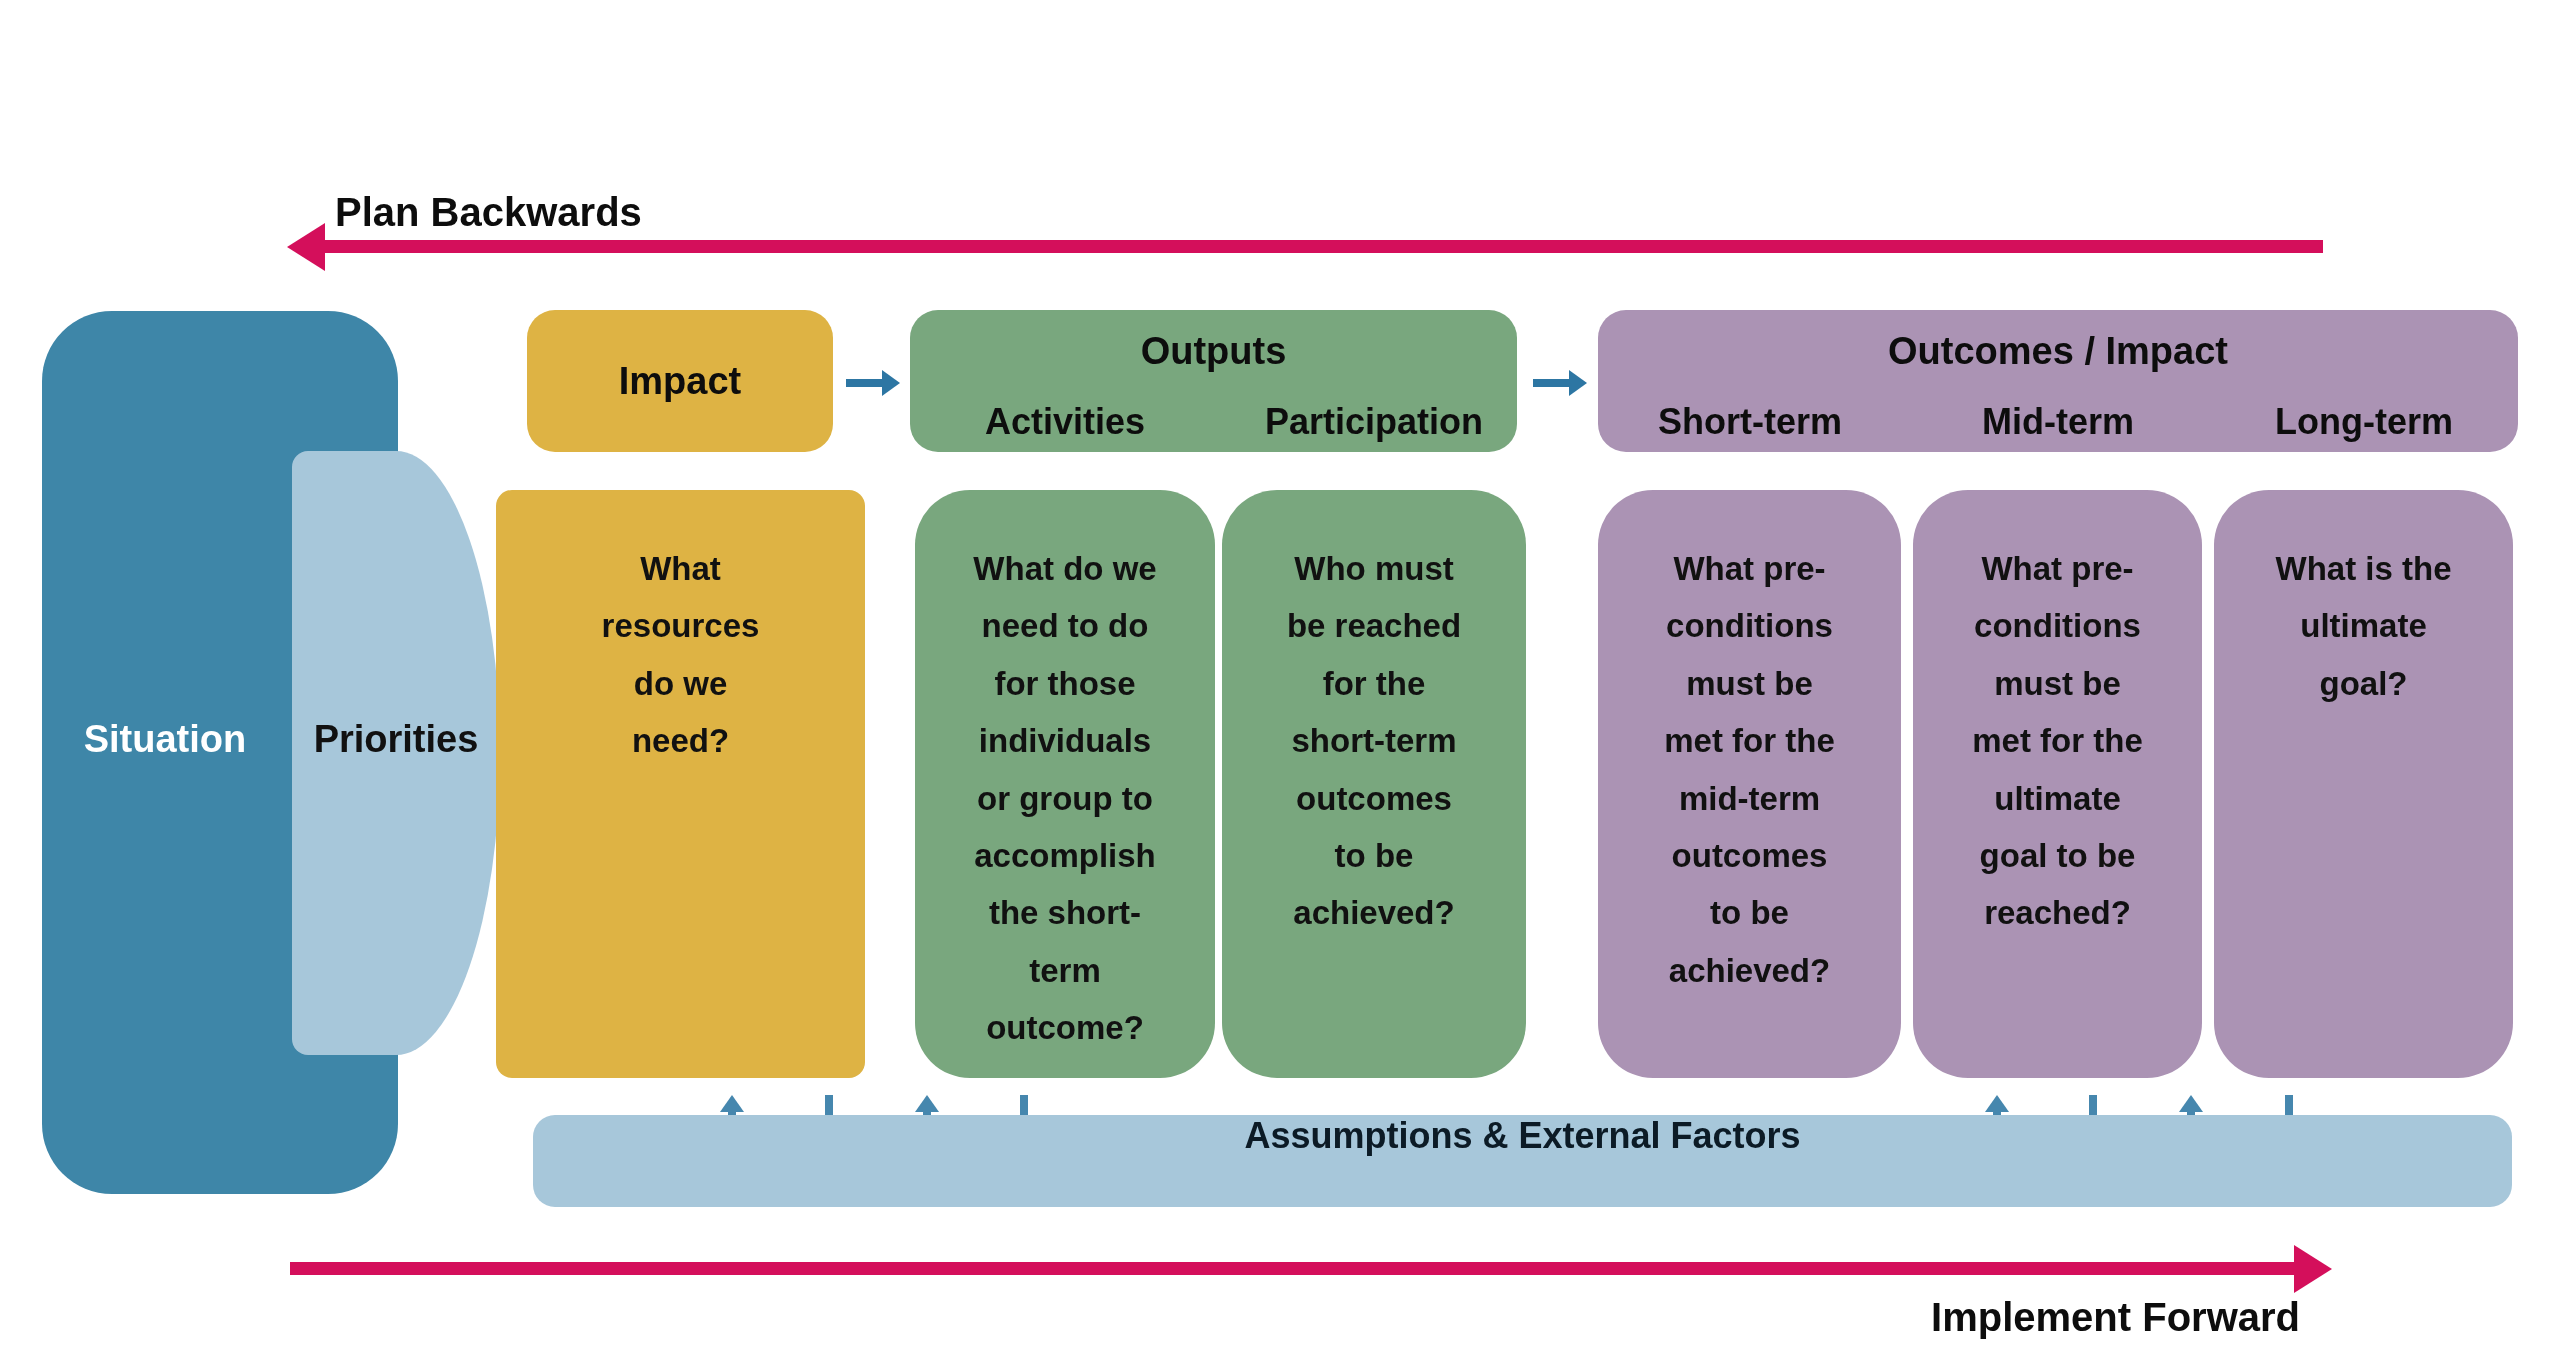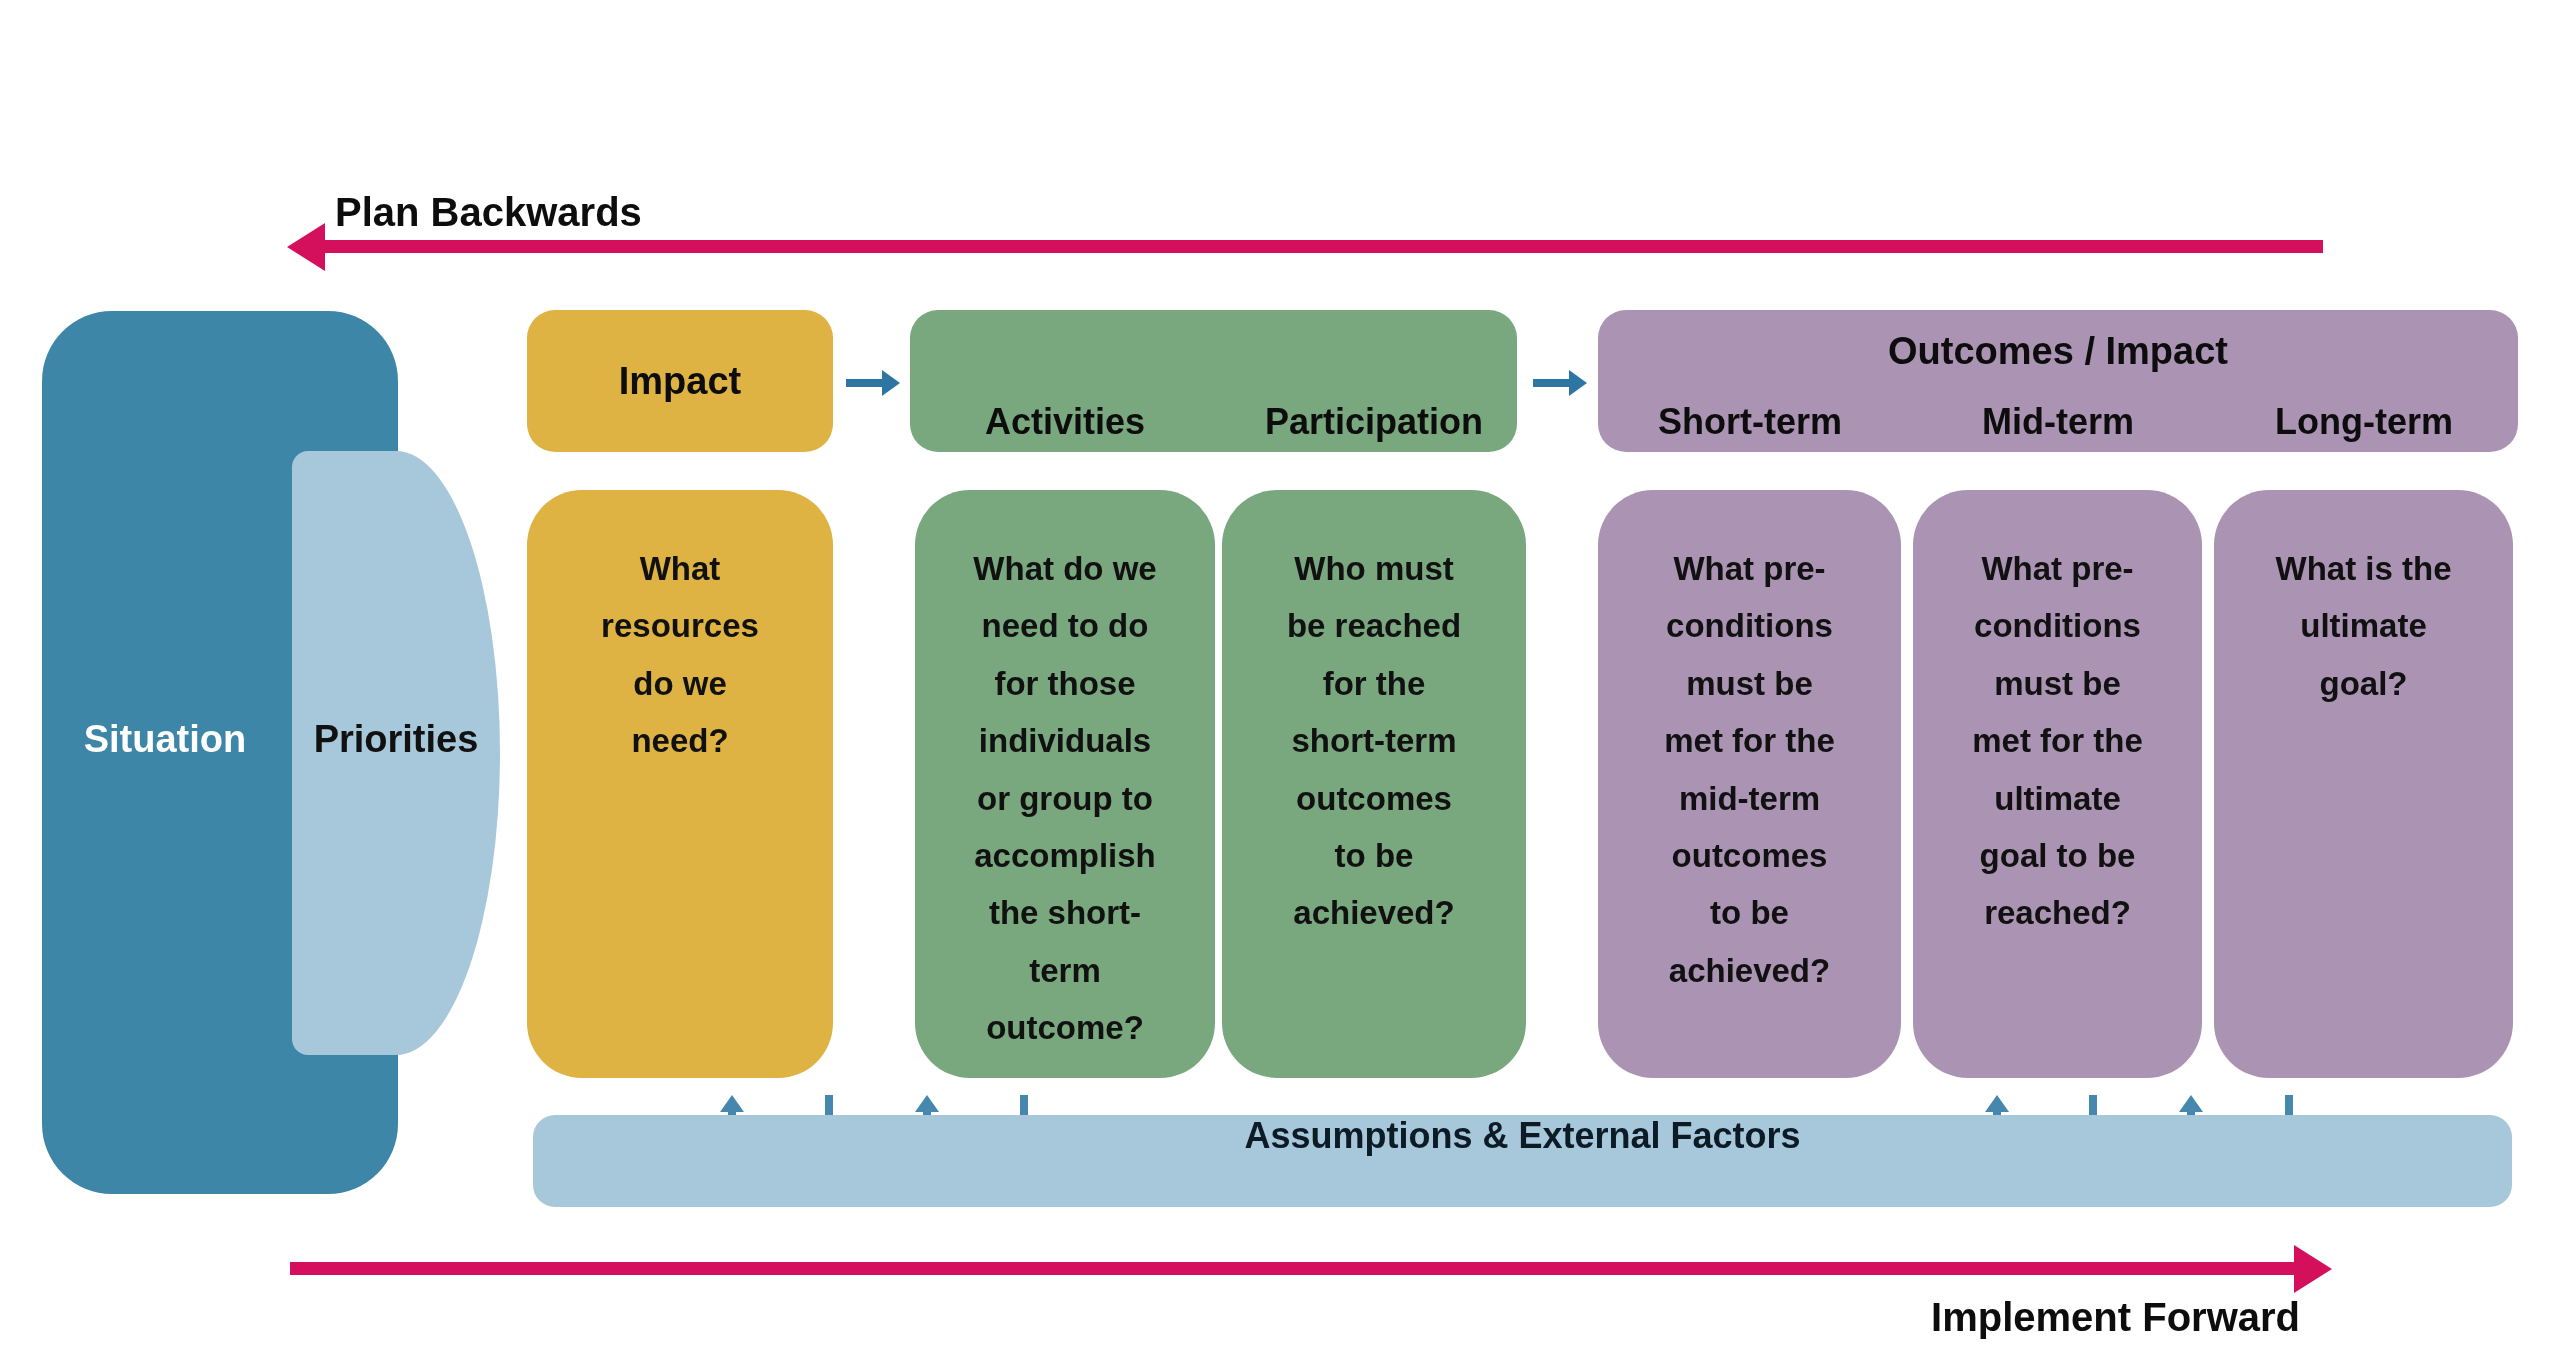--- a/index.html
+++ b/index.html
@@ -47,21 +47,21 @@
   .harrow{position:absolute;top:368px;width:54px;height:30px;}
   .harrow .shaft{position:absolute;left:0;top:11px;width:36px;height:8px;background:var(--arrow_blue);}
   .harrow .tip{position:absolute;left:36px;top:2px;width:0;height:0;
     border-top:13px solid transparent;border-bottom:13px solid transparent;
     border-left:18px solid var(--arrow_blue);}
 
   
   .qbox{position:absolute;top:490px;height:588px;border-radius:55px;
     padding:50px 10px 0;box-sizing:border-box;
     font-size:33px;line-height:1.74;text-align:center;white-space:pre-line;color:#111;}
-  .q0{left:527px;width:306px;background:var(--gold);}
+  .q0{left:496px;width:369px;background:var(--gold);border-radius:16px;}
   .q1{left:915px;width:300px;background:var(--green);}
   .q2{left:1222px;width:304px;background:var(--green);}
   .q3{left:1598px;width:303px;background:var(--purple);}
   .q4{left:1913px;width:289px;background:var(--purple);}
   .q5{left:2214px;width:299px;background:var(--purple);}
 
   
   .assumptions{position:absolute;left:533px;top:1115px;width:1979px;height:92px;
     background:var(--light_blue);border-radius:22px;
     display:flex;justify-content:center;
@@ -96,20 +96,21 @@
   <div class="hbox single h-inputs">
     <div class="main">Impact</div>
   </div>
 
   <div class="harrow" style="left:846px;">
     <div class="shaft"></div>
       <div class="tip"></div>
   </div>
 
   <div class="hbox h-outputs">
+    <div class="main">Outputs</div>
     <div class="sub" style="left:155px;">Activities</div>
     <div class="sub" style="left:464px;">Participation</div>
   </div>
 
   <div class="harrow" style="left:1533px;">
     <div class="shaft"></div>
       <div class="tip"></div>
   </div>
 
   <div class="hbox h-outcomes">

